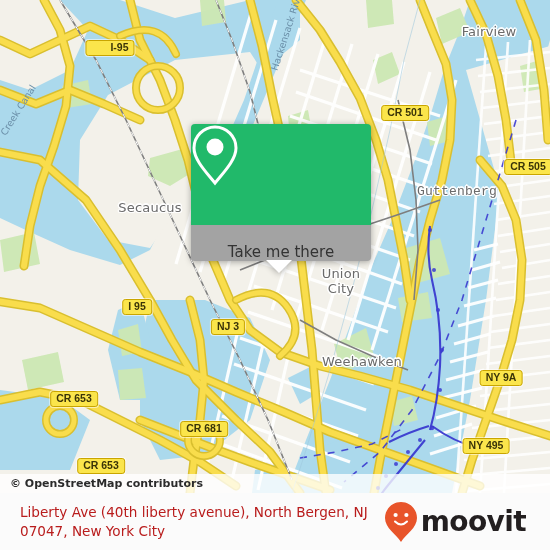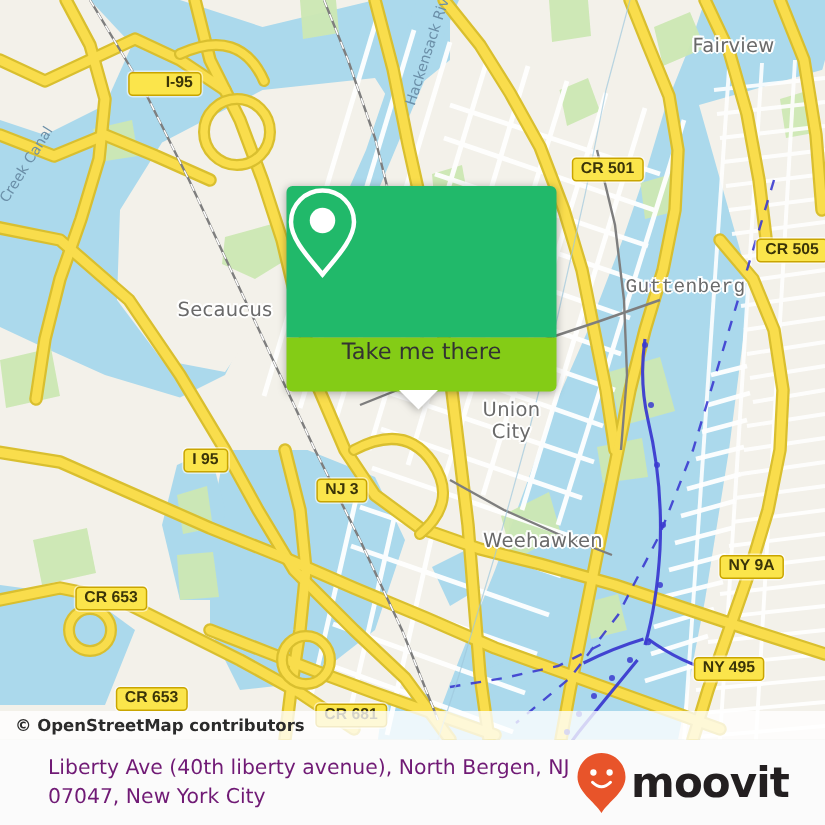--- a/index.html
+++ b/index.html
@@ -59,42 +59,42 @@
   }
 
   
   .callout{position:absolute;left:191px;top:124px;width:180px;
            filter:drop-shadow(0 1px 3px rgba(0,0,0,.33));}
   .callout-green{
     background:#21b96a;height:101px;border-radius:4px 4px 0 0;
     display:flex;align-items:center;justify-content:center;
   }
   .callout-foot{
-    background:#84cc16;height:36px;border-radius:0 0 4px 4px;
-    display:flex;align-items:flex-start;justify-content:center;
+    background:#a3a3a3;height:36px;border-radius:0 0 4px 4px;
+    display:flex;align-items:flex-end;justify-content:center;
   }
   .callout-foot span{
     font-size:15px;color:#333333;font-family:"DejaVu Sans", sans-serif;
   }
   .callout-tail{
     position:absolute;left:75px;top:136px;width:0;height:0;
     border-left:13px solid transparent;border-right:13px solid transparent;
     border-top:13px solid #ffffff;
   }
 
   
   .footer{
     position:absolute;left:0;top:493px;width:550px;height:57px;
     background:#fbfbfb;overflow:hidden;
   }
   .footer-inner{position:relative;width:100%;height:100%;display:flex;
                 align-items:center;justify-content:space-between;}
   .footer-addr{
-    padding-left:32px;max-width:380px;
-    font-size:13.6px;line-height:19px;color:#701a75;
+    padding-left:20px;max-width:380px;
+    font-size:13.6px;line-height:19px;color:#b91c1c;
     font-family:"DejaVu Sans", sans-serif;
   }
   .brand{display:flex;align-items:center;padding-right:24px;gap:3px;}
   .brand-word{
     font-size:28px;font-weight:bold;color:#231f20;letter-spacing:-.6px;
     font-family:"DejaVu Sans", sans-serif;line-height:28px;
   }
 </style>
 </head>
 <body>
@@ -340,27 +340,27 @@
     <div class="mlabel place" style="left:457px;top:191px;font-family:Liberation Mono, monospace;">Guttenberg</div>
     <div class="mlabel place two" style="left:341px;top:281px;">
       <div>Union</div>
       <div>City</div>
     </div>
     <div class="mlabel place" style="left:362px;top:361px;">Weehawken</div>
 
     <div class="mlabel water-label" style="left:287px;top:30px;transform:translate(-50%,-50%) rotate(-72deg);">Hackensack River</div>
     <div class="mlabel water-label" style="left:18px;top:110px;transform:translate(-50%,-50%) rotate(-58deg);">Creek Canal</div>
 
-    <div class="shield" style="left:110px;top:56px;padding-left:24px;">I-95</div>
+    <div class="shield" style="left:110px;top:48px;padding-left:24px;">I-95</div>
     <div class="shield" style="left:405px;top:113px;">CR 501</div>
     <div class="shield" style="left:528px;top:120px;margin-top:47px;">CR 505</div>
     <div class="shield" style="left:137px;top:307px;">I 95</div>
     <div class="shield" style="left:228px;top:327px;">NJ 3</div>
     <div class="shield" style="left:74px;top:399px;">CR 653</div>
-    <div class="shield" style="left:234px;top:429px;margin-top:48px;">CR 681</div>
+    <div class="shield" style="left:204px;top:429px;">CR 681</div>
     <div class="shield" style="left:101px;top:466px;">CR 653</div>
     <div class="shield" style="left:501px;top:378px;">NY 9A</div>
     <div class="shield" style="left:486px;top:446px;">NY 495</div>
 
     <div class="attrib">
       <span>© OpenStreetMap contributors</span>
     </div>
 
     <div class="callout">
       <div class="callout-green">

